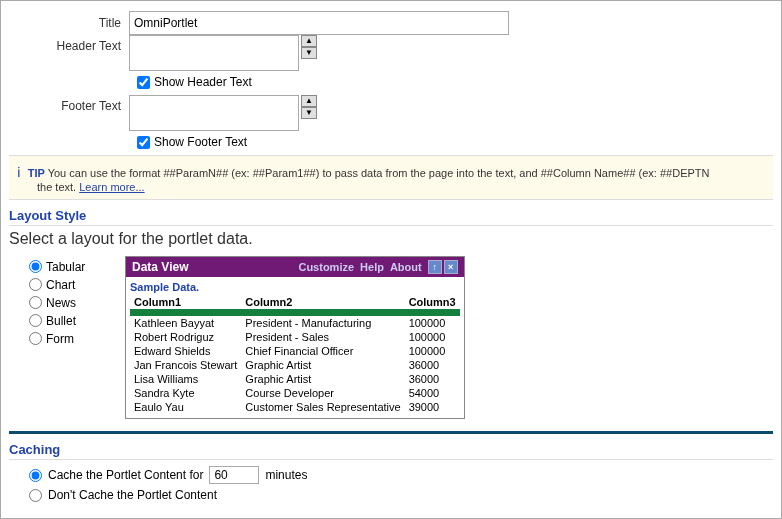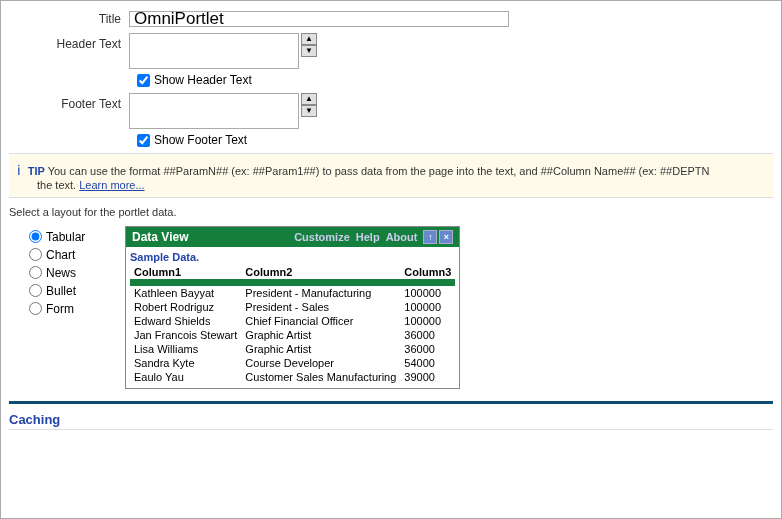--- a/index.html
+++ b/index.html
@@ -13,39 +13,38 @@
       border: 1px solid #aaa;
     }
 
     .main-container {
       padding: 10px 8px;
     }
 
     .form-row {
       display: flex;
       align-items: center;
-      margin-bottom: 6px;
     }
 
     .form-label {
       width: 120px;
       text-align: right;
       padding-right: 8px;
       font-size: 12px;
       color: #333;
       flex-shrink: 0;
     }
 
     .form-input {
       flex: 1;
       max-width: 380px;
       border: 1px solid #aaa;
       padding: 2px 4px;
-      font-size: 17px;
-      height: 16px;
+      font-size: 12px;
+      height: 24px;
     }
 
     .form-textarea {
       width: 100%;
       height: 36px;
       border: 1px solid #aaa;
       font-size: 12px;
       padding: 2px 4px;
       resize: none;
     }
@@ -116,21 +115,21 @@
     .section-title {
       color: #2244aa;
       font-weight: bold;
       font-size: 13px;
       margin-bottom: 4px;
       border-bottom: 1px solid #ddd;
       padding-bottom: 2px;
     }
 
     .section-desc {
-      font-size: 11px;
+      font-size: 16px;
       color: #333;
       margin-bottom: 8px;
     }
 
     .layout-section {
       margin-bottom: 12px;
     }
 
     .layout-content {
       display: flex;
@@ -153,21 +152,21 @@
       font-size: 12px;
     }
 
     .data-view-panel {
       border: 1px solid #888;
       background: #fff;
       min-width: 320px;
     }
 
     .data-view-header {
-      background: #15803d;
+      background: #701a75;
       color: #fff;
       padding: 3px 6px;
       display: flex;
       align-items: center;
       justify-content: space-between;
       font-size: 12px;
       font-weight: bold;
     }
 
     .data-view-header-actions {
@@ -306,20 +305,21 @@
   </div>
 
   <div class="tip-section">
     <span class="tip-icon">ℹ</span>
     <span class="tip-label">TIP</span>
     <span> You can use the format ##ParamN## (ex: ##Param1##) to pass data from the page into the text, and ##Column Name## (ex: ##DEPTN</span><br>
     <span style="padding-left:20px;">the text. </span><a class="learn-more">Learn more...</a>
   </div>
 
   <div class="layout-section">
+    <div class="section-title">Layout Style</div>
     <div class="section-desc">Select a layout for the portlet data.</div>
 
     <div class="layout-content">
 
       <div class="radio-group">
         <div class="radio-item">
           <input type="radio" name="layout" checked="" style="">
           <span>Tabular</span>
         </div>
         <div class="radio-item">
@@ -389,28 +389,40 @@
                   <td>Graphic Artist</td>
                   <td>36000</td>
                 </tr>
                 <tr>
                   <td>Sandra Kyte</td>
                   <td>Course Developer</td>
                   <td>54000</td>
                 </tr>
                 <tr>
                   <td>Eaulo Yau</td>
-                  <td>Customer Sales Manufacturing</td>
+                  <td>Customer Sales Representative</td>
                   <td>39000</td>
                 </tr>
               </tbody>
           </table>
         </div>
       </div>
     </div>
   </div>
 
   <div class="caching-section">
     <div class="section-title">Caching</div>
 
+    <div class="cache-options">
+      <div class="cache-row">
+        <input type="radio" name="cache" checked="" style="">
+        <span>Cache the Portlet Content for</span>
+        <input class="cache-input" type="text" value="60" style="">
+        <span>minutes</span>
+      </div>
+      <div class="cache-row">
+        <input type="radio" name="cache" style="">
+        <span>Don't Cache the Portlet Content</span>
+      </div>
+    </div>
   </div>
 
 </div>
 
 </body></html>

